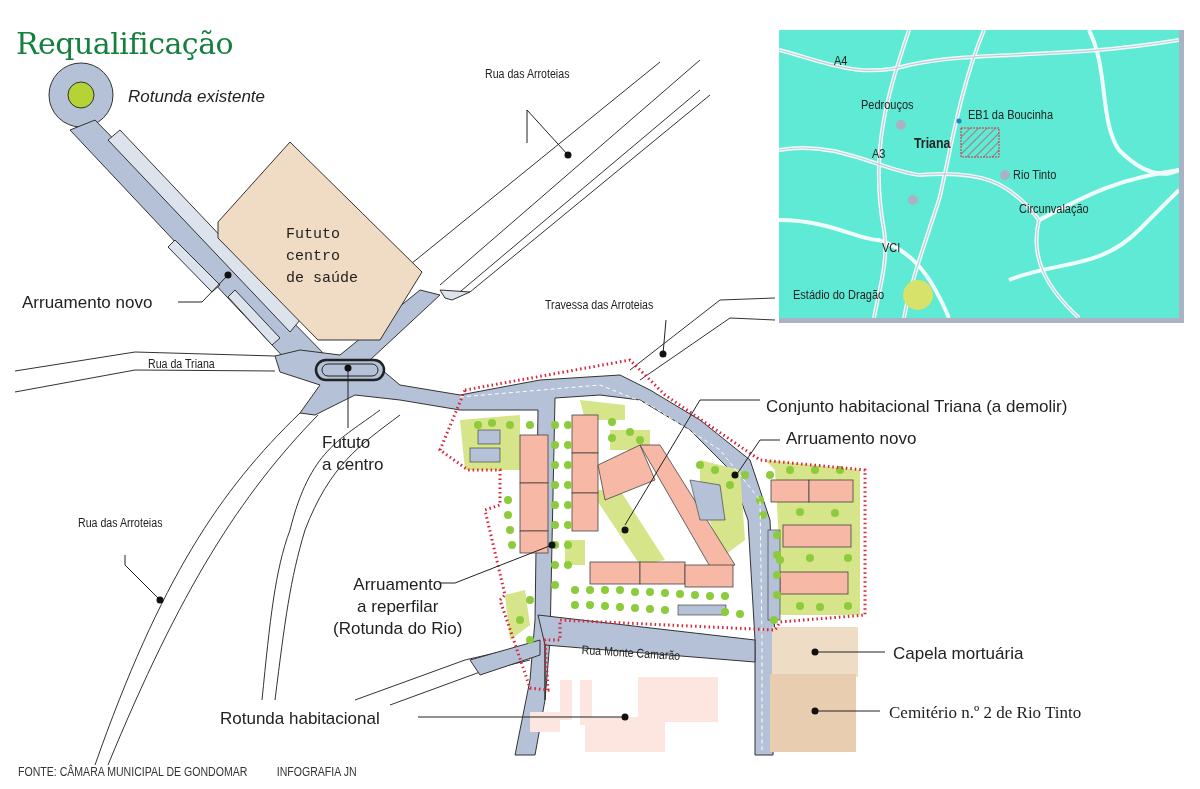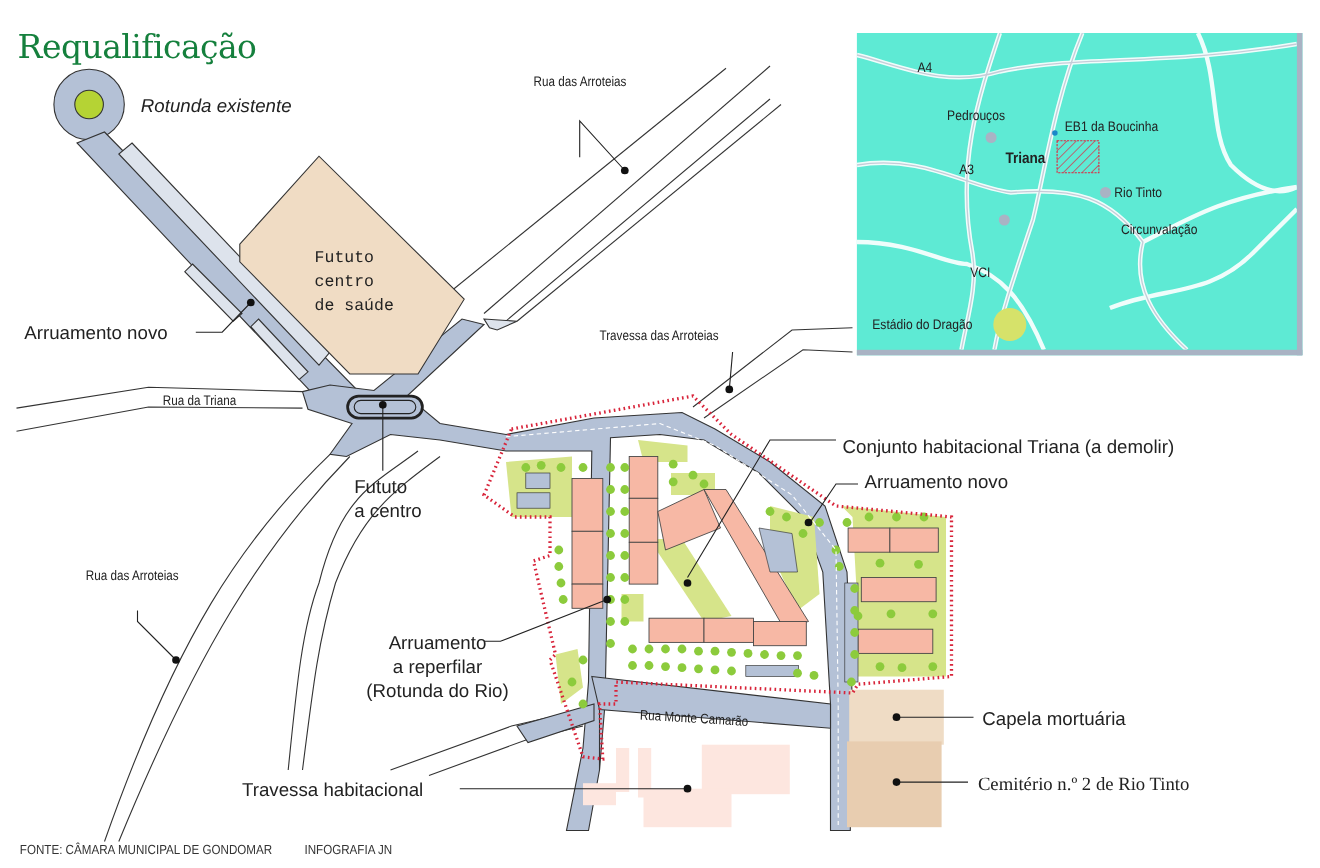--- a/index.html
+++ b/index.html
@@ -249,21 +249,21 @@
 <div class="lbl" style="left:786px;top:428px;">Arruamento novo</div>
 <div class="lbl" style="left:333px;top:574px;line-height:22px;text-align:center;">
   <div>Arruamento</div>
   <div>a reperfilar</div>
   <div>(Rotunda do Rio)</div>
 </div>
 <div class="small" style="left:582px;top:643px;transform:scaleX(0.85) rotate(3deg);">Rua Monte Camarão</div>
 <div class="lbl" style="left:893px;top:643px;">Capela mortuária</div>
 <div class="lbl" style="left:889px;top:702px;font-family:Liberation Serif, serif;">Cemitério n.º 2 de Rio Tinto</div>
 <div class="lbl" style="left:220px;top:708px;line-height:22px;">
-  <div>Travessa habitacional</div>
+  <div>Rotunda habitacional</div>
 </div>
 
 <div class="inset">
   <svg width="400" height="288" viewBox="0 0 400 288">
     <g fill="none" stroke="#fff" stroke-width="4" opacity="0.9">
       <path d="M0 20 C40 30 80 50 130 35 C200 20 280 30 400 10"></path>
       <path d="M130 0 C110 60 90 120 105 200 C110 230 100 260 95 288"></path>
       <path d="M205 0 C180 60 170 130 160 170 C140 230 130 260 125 288"></path>
       <path d="M0 120 C60 110 100 140 140 145 C200 140 230 150 260 190 C250 230 270 260 300 288"></path>
       <path d="M0 190 C50 190 80 210 100 210 C130 220 150 240 170 288"></path>

